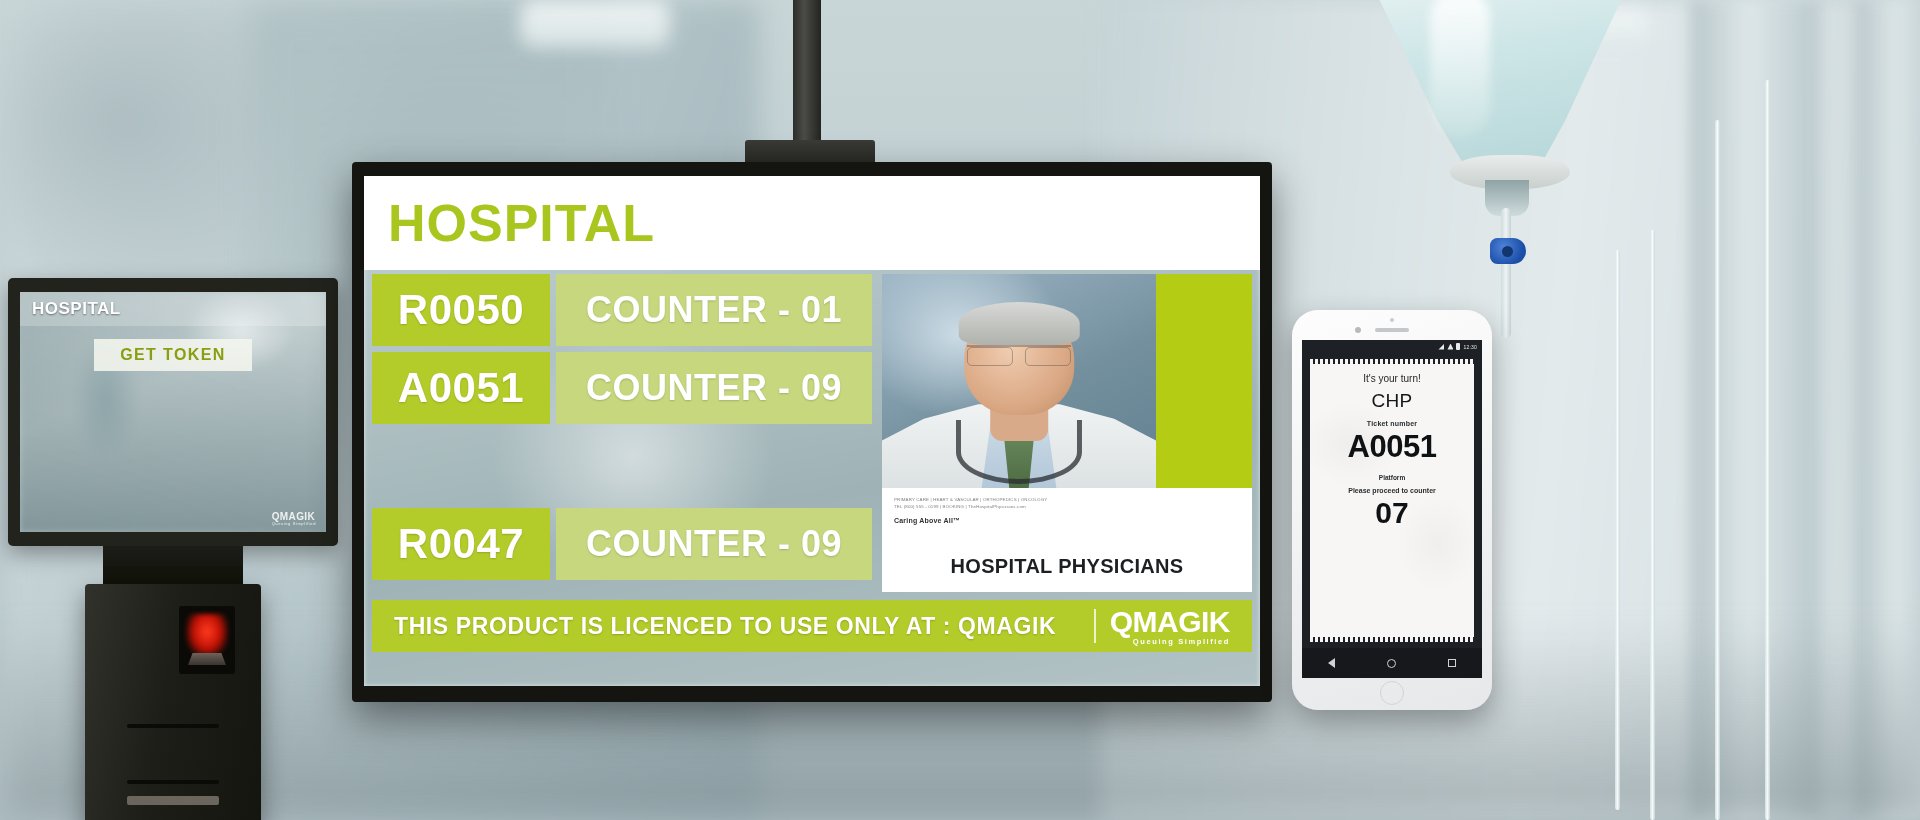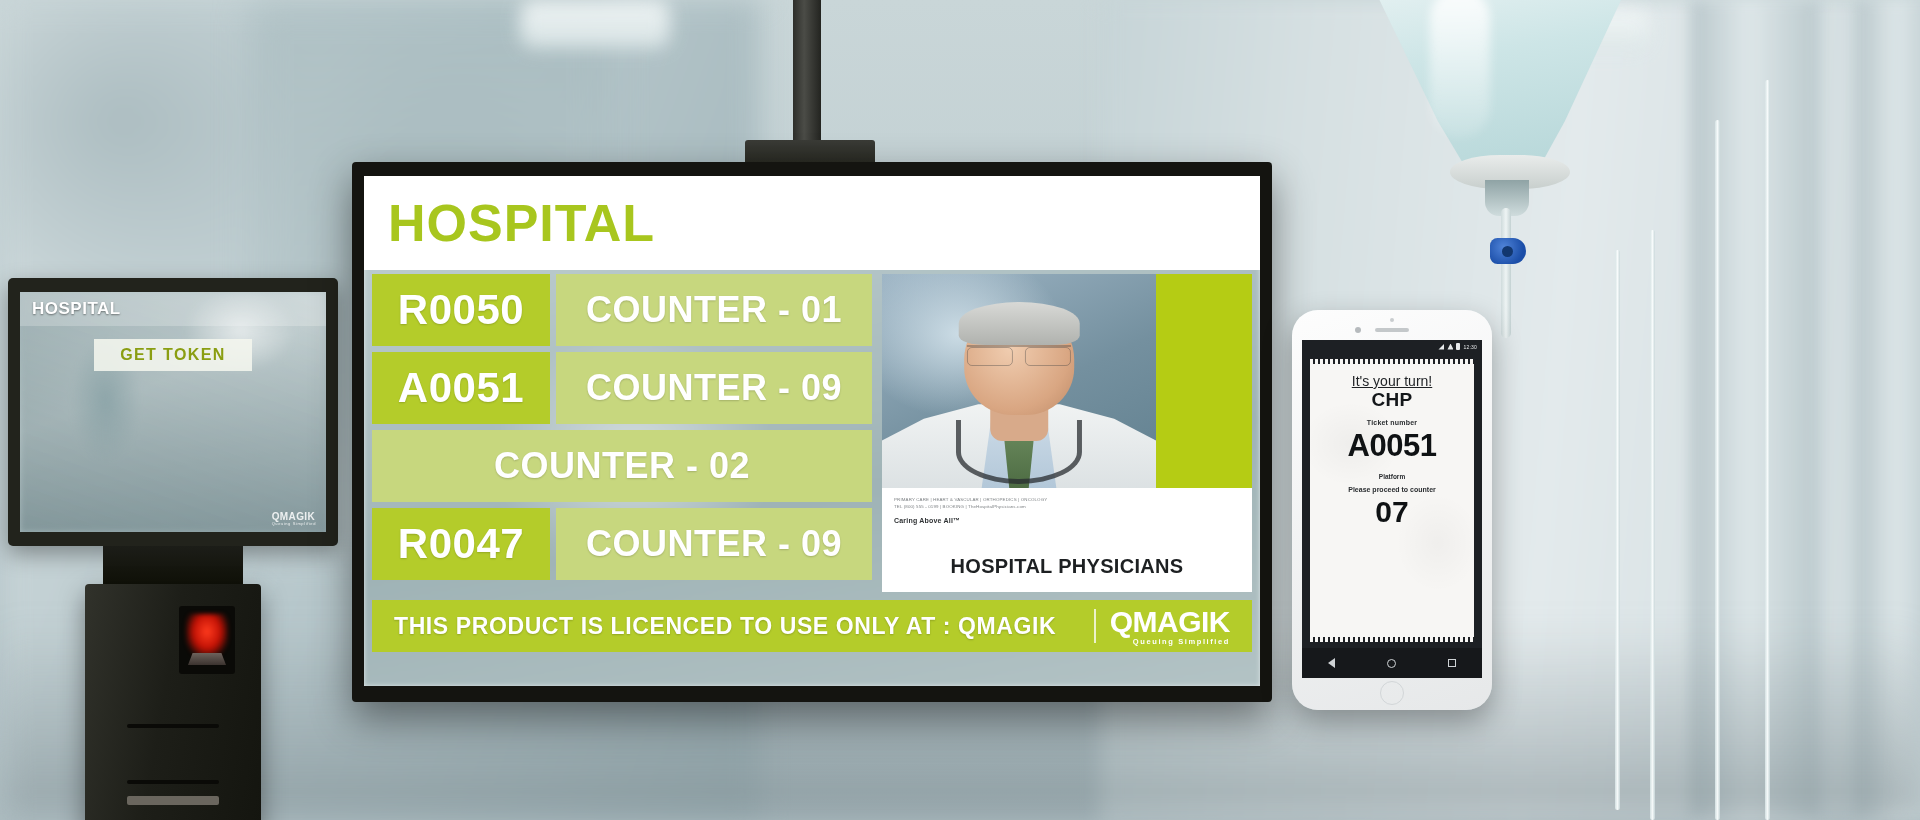--- a/index.html
+++ b/index.html
@@ -367,22 +367,22 @@
     background-image:
       radial-gradient(ellipse 70px 60px at 25% 30%, rgba(0,0,0,.035), rgba(0,0,0,0) 70%),
       radial-gradient(ellipse 60px 70px at 78% 65%, rgba(0,0,0,.03), rgba(0,0,0,0) 70%);
   }
   .ticket-paper::before, .ticket-paper::after {
     content:""; position:absolute; left:0; width:100%; height:5px;
     background:repeating-linear-gradient(90deg,#f7f6f4 0 3px,#1d2024 3px 5px);
   }
   .ticket-paper::before { top:0; }
   .ticket-paper::after  { bottom:0; }
-  .tk-turn { font-size:14px; color:#1e2124; font-weight:500;text-decoration:underline; }
-  .tk-dept { font-size:19px; font-weight:bold; color:#14171a; margin-top:0; letter-spacing:.3px; }
+  .tk-turn { font-size:10px; color:#1e2124; font-weight:500; }
+  .tk-dept { font-size:19px; font-weight:normal; color:#14171a; margin-top:6px; letter-spacing:.3px; }
   .tk-lbl  { font-size:7px; font-weight:bold; color:#2a2d30; margin-top:8px; letter-spacing:.2px; }
   .tk-num  { font-size:31px; font-weight:bold; color:#0f1214; letter-spacing:-.5px; margin-top:2px; }
   .tk-lbl2 { font-size:6.5px; font-weight:bold; color:#2a2d30; margin-top:9px; }
   .tk-msg  { font-size:7px; font-weight:bold; color:#2a2d30; margin-top:6px; }
   .tk-ctr  { font-size:30px; font-weight:bold; color:#0f1214; margin-top:2px; }
 
   .phone-nav {
     height:30px; display:flex; align-items:center; justify-content:space-around;
     background:#16181b;
   }
@@ -464,21 +464,20 @@
       <div class="queue">
         <div class="q-row">
           <div class="q-ticket">R0050</div>
           <div class="q-counter">COUNTER - 01</div>
         </div>
         <div class="q-row">
           <div class="q-ticket">A0051</div>
           <div class="q-counter">COUNTER - 09</div>
         </div>
         <div class="q-row">
-          <div class="q-counter">COUNTER - 02</div>
         </div>
         <div class="q-row">
           <div class="q-ticket">R0047</div>
           <div class="q-counter">COUNTER - 09</div>
         </div>
       </div>
 
       <div class="ad">
         <div class="ad-photo-row">
           <div class="ad-photo">

